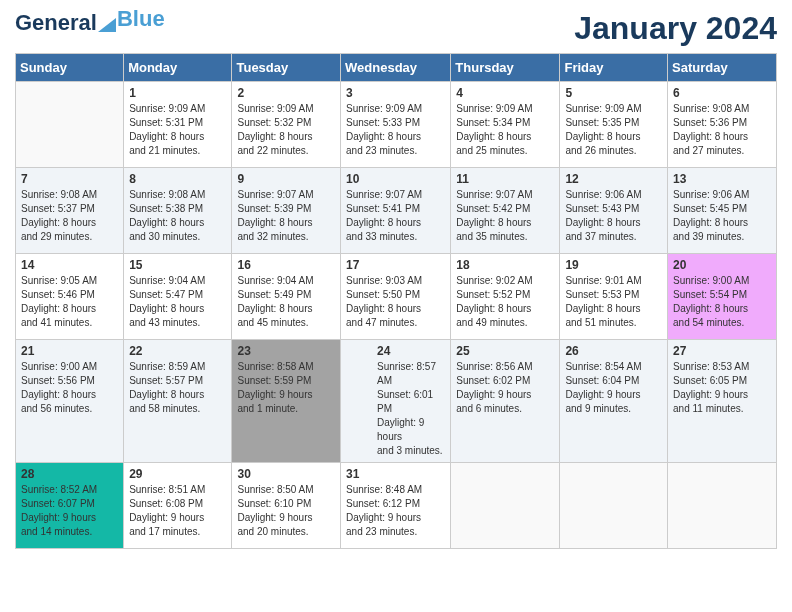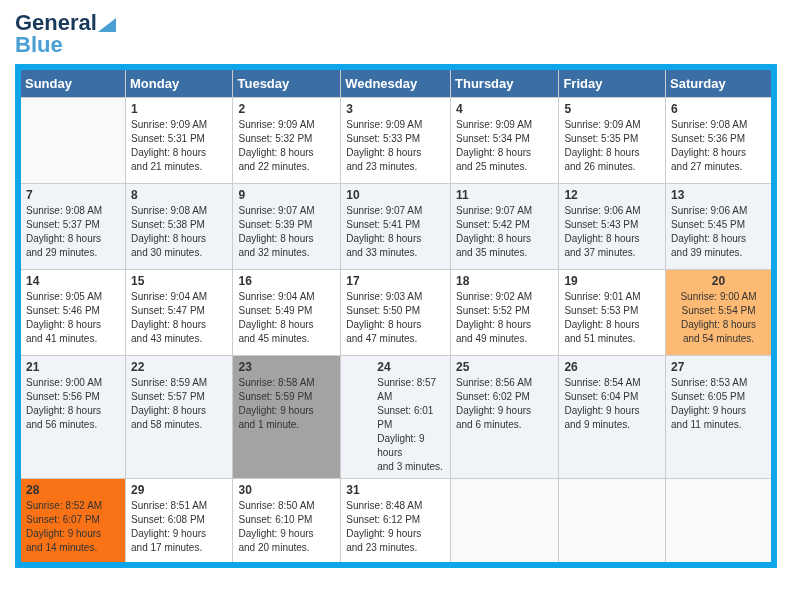--- a/index.html
+++ b/index.html
@@ -15,39 +15,39 @@
       padding: 10px 15px;
     }
     .header {
       display: flex;
       justify-content: space-between;
       align-items: flex-start;
       margin-bottom: 6px;
     }
     .logo {
       display: flex;
-      flex-direction: column;
+      flex-direction: row;
       align-items: flex-start;
     }
     .title-area {
       text-align: right;
     }
     .month-title {
       font-size: 32px;
       font-weight: bold;
       color: #1a3a5c;
     }
     .location {
       font-size: 15px;
       color: #555;
     }
     .calendar {
       width: 100%;
       border-collapse: collapse;
-      border: 6px solid #0ea5e9;
+      border: 1px solid #0ea5e9;
     }
     .calendar th {
       background-color: #3a6ea5;
       color: #fff;
       font-size: 13px;
       padding: 6px 4px;
       text-align: left;
       border: 1px solid #ccc;
     }
     .calendar td {
@@ -83,20 +83,21 @@
     <div class="logo">
       <div style="display:flex; align-items:center;">
         <span style="font-size:22px; font-weight:bold; color:#1a3a5c;">General</span>
         <svg width="18" height="18" viewBox="0 0 18 18" style="margin:0 1px;">
           <polygon points="0,18 18,18 18,4" fill="#4a9fd4"></polygon>
         </svg>
       </div>
       <span style="font-size:22px; font-weight:bold; color:#4a9fd4; margin-top:-4px;text-align:center;">Blue</span>
     </div>
     <div class="title-area">
+      <div class="month-title">January 2024</div>
     </div>
   </div>
 
   <table class="calendar">
     <thead>
       <tr>
         <th>Sunday</th>
         <th>Monday</th>
         <th>Tuesday</th>
         <th>Wednesday</th>
@@ -238,21 +239,21 @@
 Daylight: 8 hours
 and 49 minutes.</div>
           </td>
           <td style="background: rgb(255, 255, 255);">
             <span class="day-number">19</span>
             <div class="day-info" style="white-space: pre-line;">Sunrise: 9:01 AM
 Sunset: 5:53 PM
 Daylight: 8 hours
 and 51 minutes.</div>
           </td>
-          <td style="background: #fdba74; text-align: center;">
+          <td style="background: #f0abfc;">
             <span class="day-number">20</span>
             <div class="day-info" style="white-space: pre-line;">Sunrise: 9:00 AM
 Sunset: 5:54 PM
 Daylight: 8 hours
 and 54 minutes.</div>
           </td>
         </tr>
         <tr>
           <td style="background: rgb(240, 244, 248);">
             <span class="day-number">21</span>
@@ -298,21 +299,21 @@
           </td>
           <td style="background: rgb(240, 244, 248);">
             <span class="day-number">27</span>
             <div class="day-info" style="white-space: pre-line;">Sunrise: 8:53 AM
 Sunset: 6:05 PM
 Daylight: 9 hours
 and 11 minutes.</div>
           </td>
         </tr>
         <tr>
-          <td style="background: #f97316;">
+          <td style="background: #14b8a6;">
             <span class="day-number">28</span>
             <div class="day-info" style="white-space: pre-line;">Sunrise: 8:52 AM
 Sunset: 6:07 PM
 Daylight: 9 hours
 and 14 minutes.</div>
           </td>
           <td style="background: rgb(255, 255, 255);">
             <span class="day-number">29</span>
             <div class="day-info" style="white-space: pre-line;">Sunrise: 8:51 AM
 Sunset: 6:08 PM

